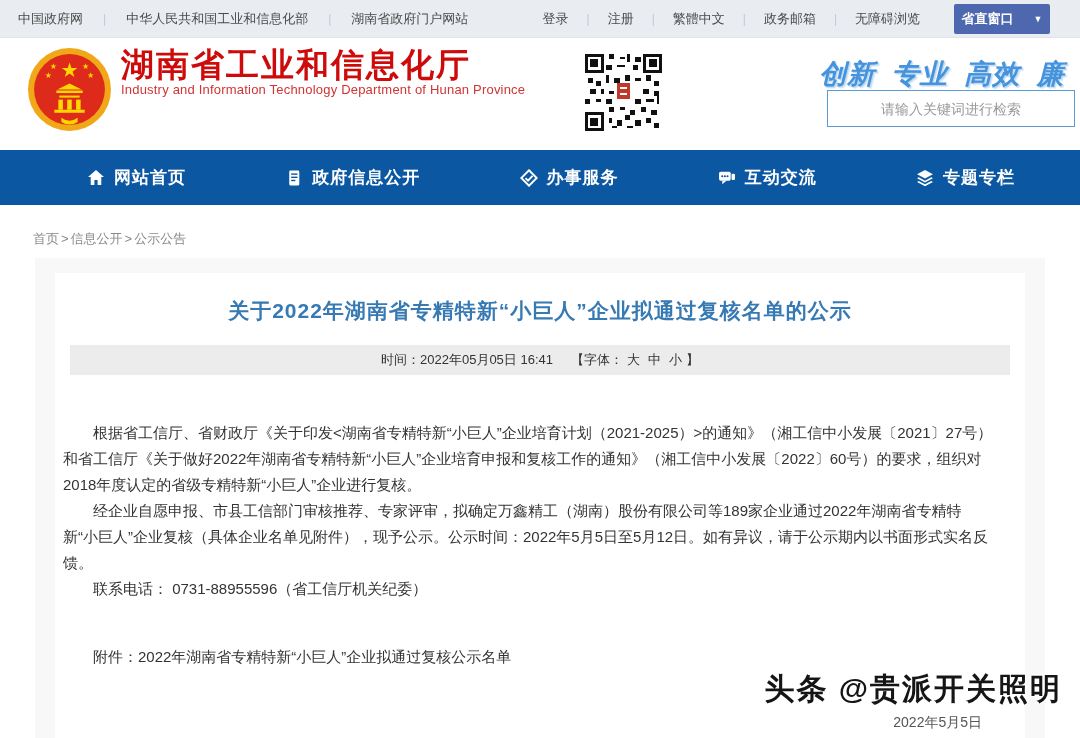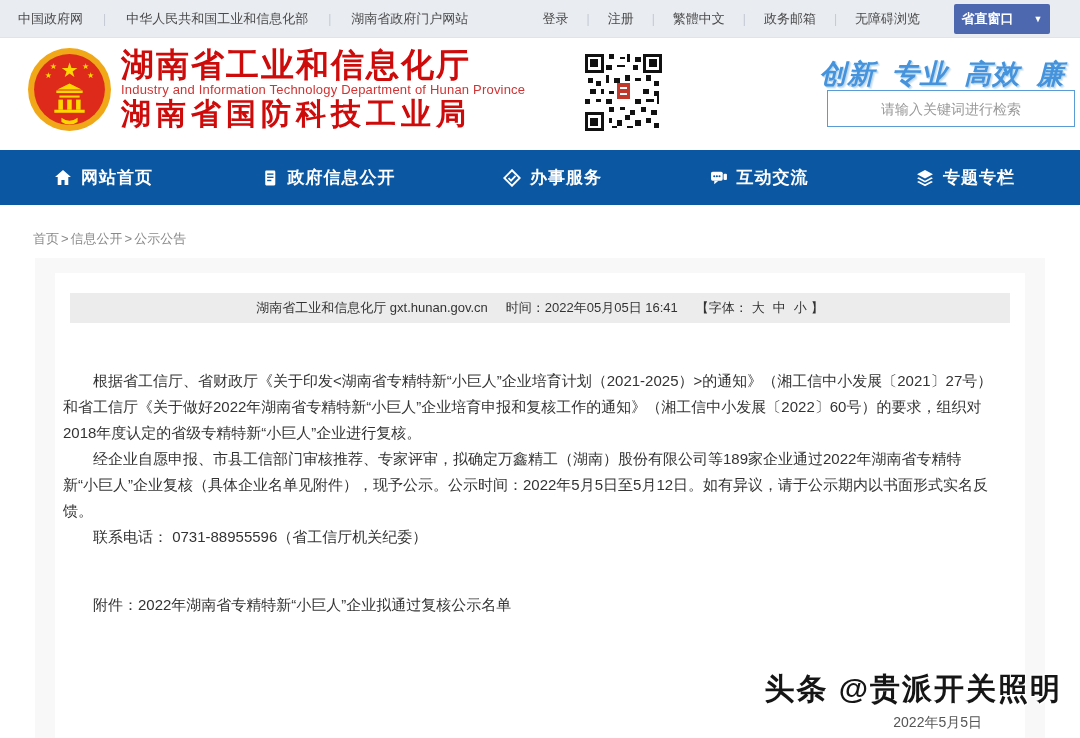--- a/index.html
+++ b/index.html
@@ -36,21 +36,21 @@
   .searchbox { position:absolute; left:827px; top:52px; width:248px; height:37px;
     border:1px solid #5b9bd5; background:#fff; }
   .searchbox input { width:100%; height:100%; border:none; outline:none;
     text-align:center; font-size:14px; color:#666; background:transparent;
     font-family:inherit; }
   .searchbox input::placeholder { color:#999; }
 
   
   .navbar { position:absolute; top:150px; left:0; width:1080px; height:55px;
     background:#0b57a1; display:flex; align-items:center;
-    padding-left:54px; padding-right:65px; justify-content:space-between; }
+    padding-left:87px; padding-right:65px; justify-content:space-between; }
   .nav-item { display:flex; align-items:center; gap:9px; cursor:pointer; }
   .nav-item svg { width:18px; height:18px; }
   .nav-label { color:#fff; font-size:17px; font-weight:bold; letter-spacing:1px; }
 
   
   .breadcrumb { position:absolute; top:230px; left:33px; font-size:13px; color:#8a8a8a; }
   .breadcrumb a { color:#8a8a8a; text-decoration:none; cursor:pointer;margin-top:36px; }
   .bc-sep { margin:0 2px; }
 
   
@@ -118,21 +118,20 @@
       <rect x="32" y="48" width="20" height="2" fill="#ffd700"></rect>
       <rect x="31" y="52" width="4.5" height="10" fill="#ffd700"></rect>
       <rect x="39.7" y="52" width="4.5" height="10" fill="#ffd700"></rect>
       <rect x="48.5" y="52" width="4.5" height="10" fill="#ffd700"></rect>
       <rect x="27" y="62" width="30" height="3" fill="#ffd700"></rect>
       <path d="M34 70 Q42 76 50 70 L50 74 Q42 79 34 74 Z" fill="#ffd700"></path>
     </svg>
     <div class="org">
       <div class="org-cn">湖南省工业和信息化厅</div>
       <div class="org-en">Industry and Information Technology Department of Hunan Province</div>
-      <div class="org-cn2">湖南省国防科技工业局</div>
     </div>
     <svg class="qr" viewBox="0 0 29 29" shape-rendering="crispEdges">
       <rect width="29" height="29" fill="#fff"></rect>
       <g fill="#111">
         <rect x="0" y="0" width="7" height="7"></rect>
           <rect x="22" y="0" width="7" height="7"></rect>
           <rect x="0" y="22" width="7" height="7"></rect>
         <rect x="9" y="0" width="2" height="2"></rect>
           <rect x="13" y="1" width="2" height="1"></rect>
           <rect x="16" y="0" width="1" height="3"></rect>
@@ -236,22 +235,22 @@
       <span class="nav-label">专题专栏</span>
     </div>
   </div>
 
   <div class="breadcrumb">
     <a>首页</a><span class="bc-sep">&gt;</span><a>信息公开</a><span class="bc-sep">&gt;</span><a>公示公告</a>
   </div>
 
   <div class="card">
     <div class="card-inner">
+      <h1 class="article-title">关于2022年湖南省专精特新“小巨人”企业拟通过复核名单的公示</h1>
       <div class="meta">
-        <span>湖南省工业和信息化厅 gxt.hunan.gov.cn</span>
         <span>时间：2022年05月05日 16:41</span>
         <span class="font-sizes">
           <span>【字体：</span>
           <span class="fs">大</span>
           <span class="fs">中</span>
           <span class="fs">小</span>
           <span>】</span>
         </span>
       </div>
       <div class="article-body">

